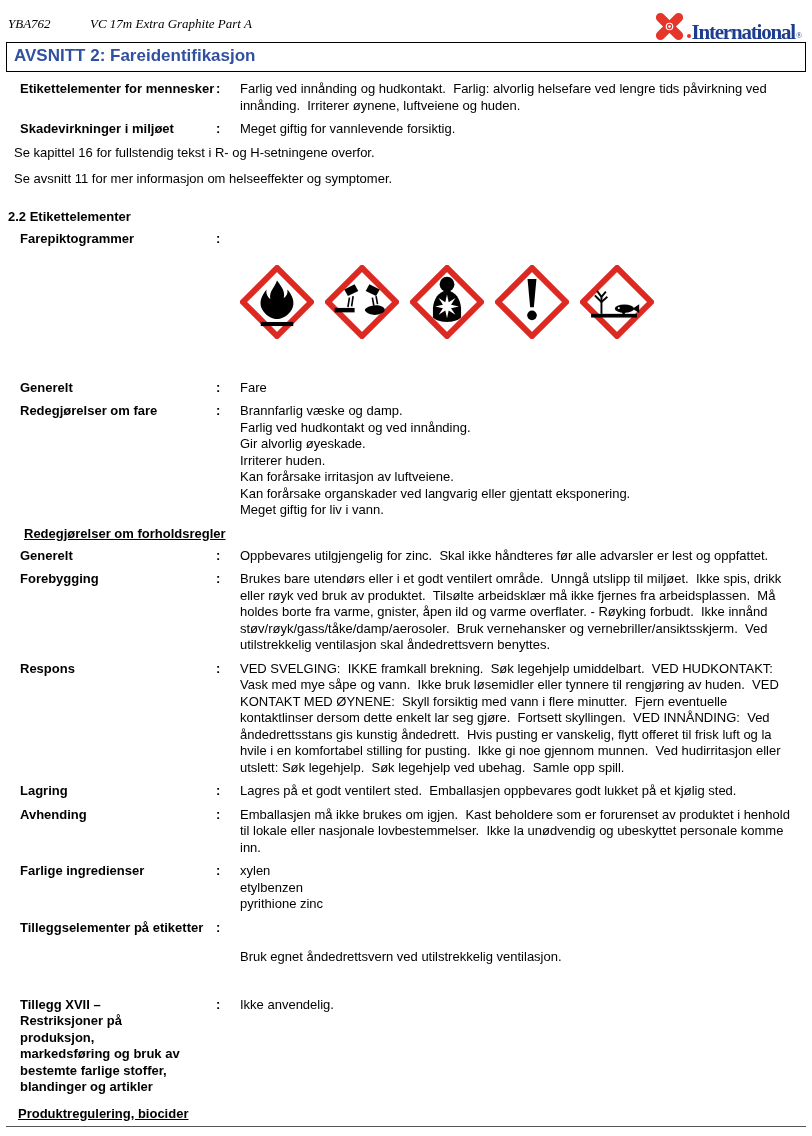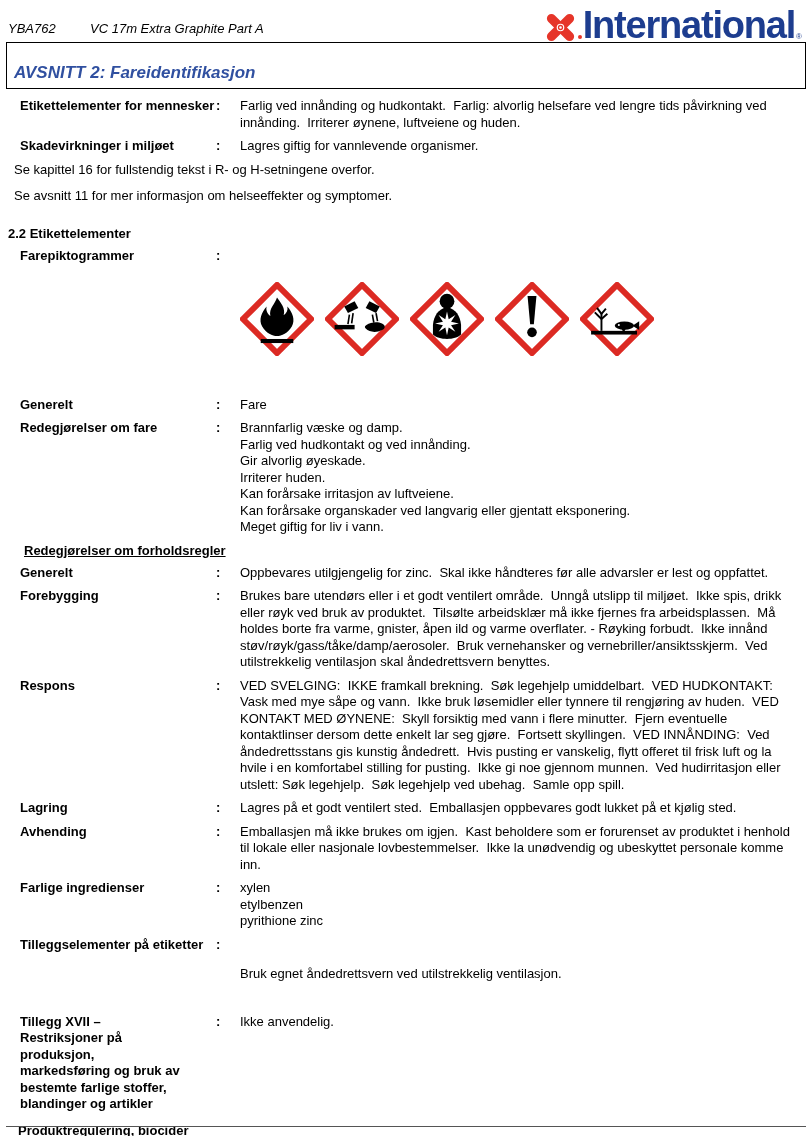--- a/index.html
+++ b/index.html
@@ -7,31 +7,31 @@
     --logo_navy:#1d3d8f;
     --logo_red:#e63529;
     --ghs_red:#dc2a23;
   }
   *{box-sizing:border-box;}
   html,body{margin:0;padding:0;background:#fff;}
   body{width:812px;height:1136px;overflow:hidden;font-family:"Liberation Sans","DejaVu Sans",sans-serif;font-size:13px;color:#000;}
   .page{position:relative;width:812px;height:1136px;background:#fff;}
 
   
-  .doc-header{display:flex;align-items:center;padding:10px 10px 0 8px;height:40px;}
+  .doc-header{display:flex;align-items:flex-start;padding:10px 10px 0 8px;height:40px;font-family:Liberation Serif, serif;}
   .doc-code{font-style:italic;width:82px;padding-top:6px;}
   .doc-product{font-style:italic;padding-top:6px;}
   .logo{margin-left:auto;display:flex;align-items:flex-end;line-height:1;}
   .logo .xmark{width:33px;height:33px;display:block;}
   .logo-dot{width:4px;height:4px;border-radius:50%;background:var(--logo_red);margin:0 1px 5px 1px;}
-  .logo-text{font-weight:700;color:var(--logo_navy);font-size:38px;letter-spacing:-1.2px;margin-bottom:0px;}
+  .logo-text{font-weight:700;color:var(--logo_navy);font-size:21px;letter-spacing:-1.2px;margin-bottom:0px;}
   .logo-reg{font-size:8px;color:var(--logo_navy);margin:0 0 3px 1px;}
 
   
-  .banner{margin:2px 6px 0 6px;border:1px solid #000;padding:20px 7px 5px 7px;font-style:italic;}
+  .banner{margin:2px 6px 0 6px;border:1px solid #000;padding:3px 7px 5px 7px;}
   .banner h1{margin:0;font-size:17px;font-weight:700;color:var(--accent_blue);}
 
   
   .content{padding-top:9px;}
   .row{display:flex;align-items:flex-start;margin:0 16px 7px 20px;line-height:16.5px;}
   .row .lbl{flex:0 0 196px;font-weight:700;white-space:pre-line;}
   .row .col{flex:0 0 16px;font-weight:700;}
   .row .val{flex:1;white-space:pre-wrap;margin-left:8px;}
   .note{margin:0 16px 10px 14px;line-height:16.5px;}
   .h22{font-weight:700;margin:21px 16px 7px 8px;}
@@ -80,21 +80,21 @@
 
     <div class="row">
       <span class="lbl">Etikettelementer for mennesker</span>
       <span class="col">:</span>
       <span class="val">Farlig ved innånding og hudkontakt.  Farlig: alvorlig helsefare ved lengre tids påvirkning ved innånding.  Irriterer øynene, luftveiene og huden.</span>
     </div>
 
     <div class="row">
       <span class="lbl">Skadevirkninger i miljøet</span>
       <span class="col">:</span>
-      <span class="val">Lagres giftig for vannlevende organismer.</span>
+      <span class="val">Meget giftig for vannlevende forsiktig.</span>
     </div>
 
     <p class="note">Se kapittel 16 for fullstendig tekst i R- og H-setningene overfor.</p>
     <p class="note">Se avsnitt 11 for mer informasjon om helseeffekter og symptomer.</p>
 
     <p class="h22">2.2 Etikettelementer</p>
 
     <div class="row row-pictograms">
       <span class="lbl">Farepiktogrammer</span>
       <span class="col">:</span>

